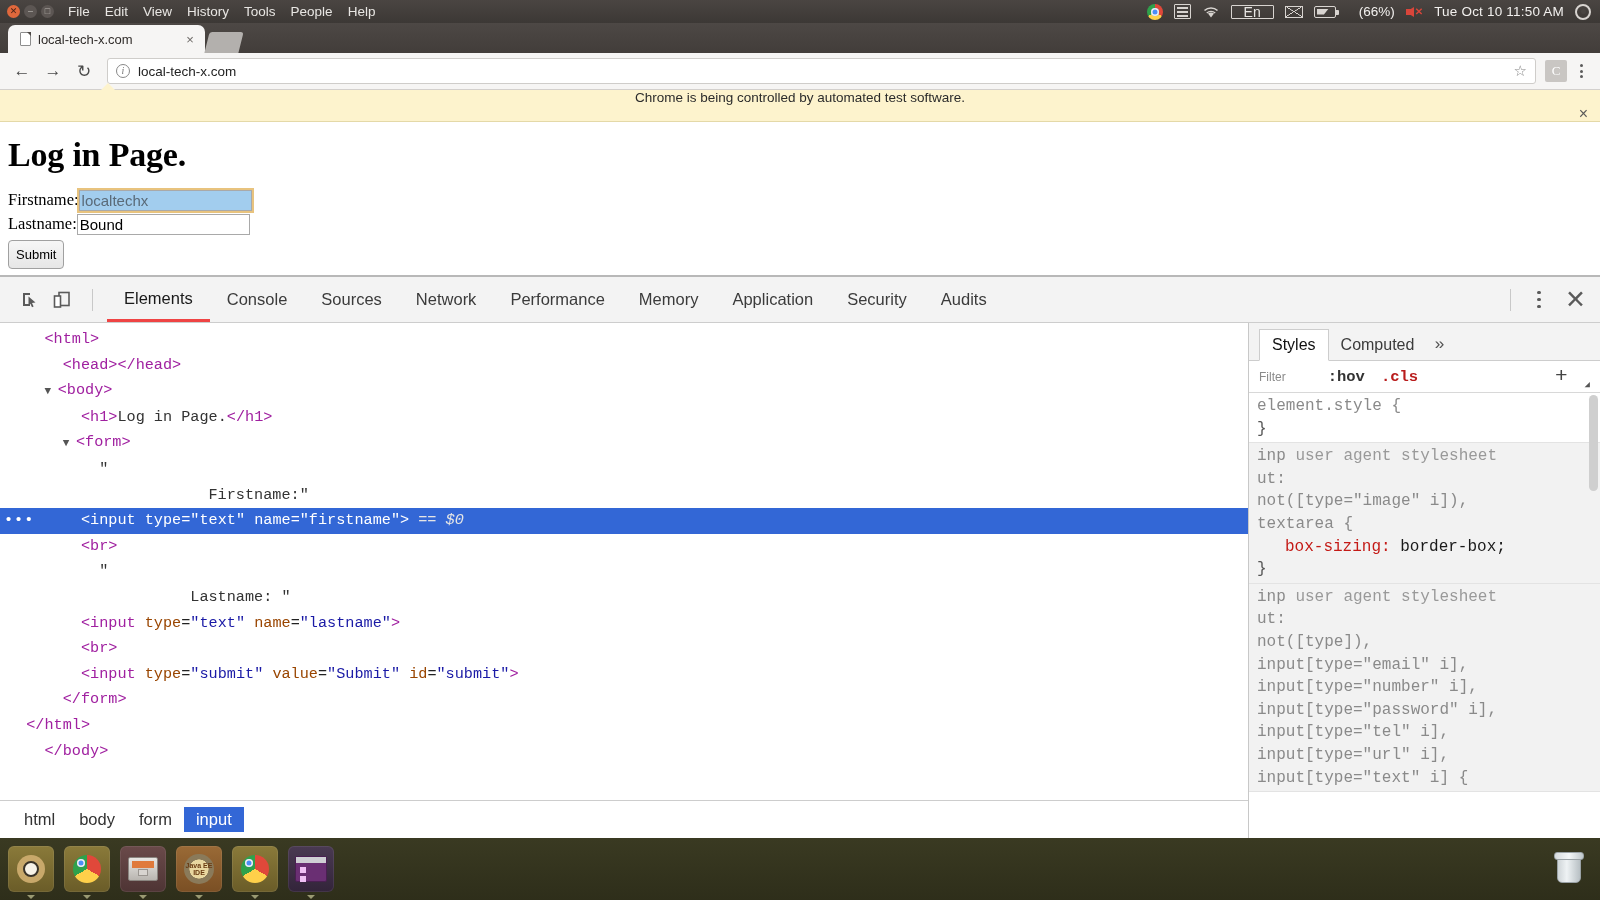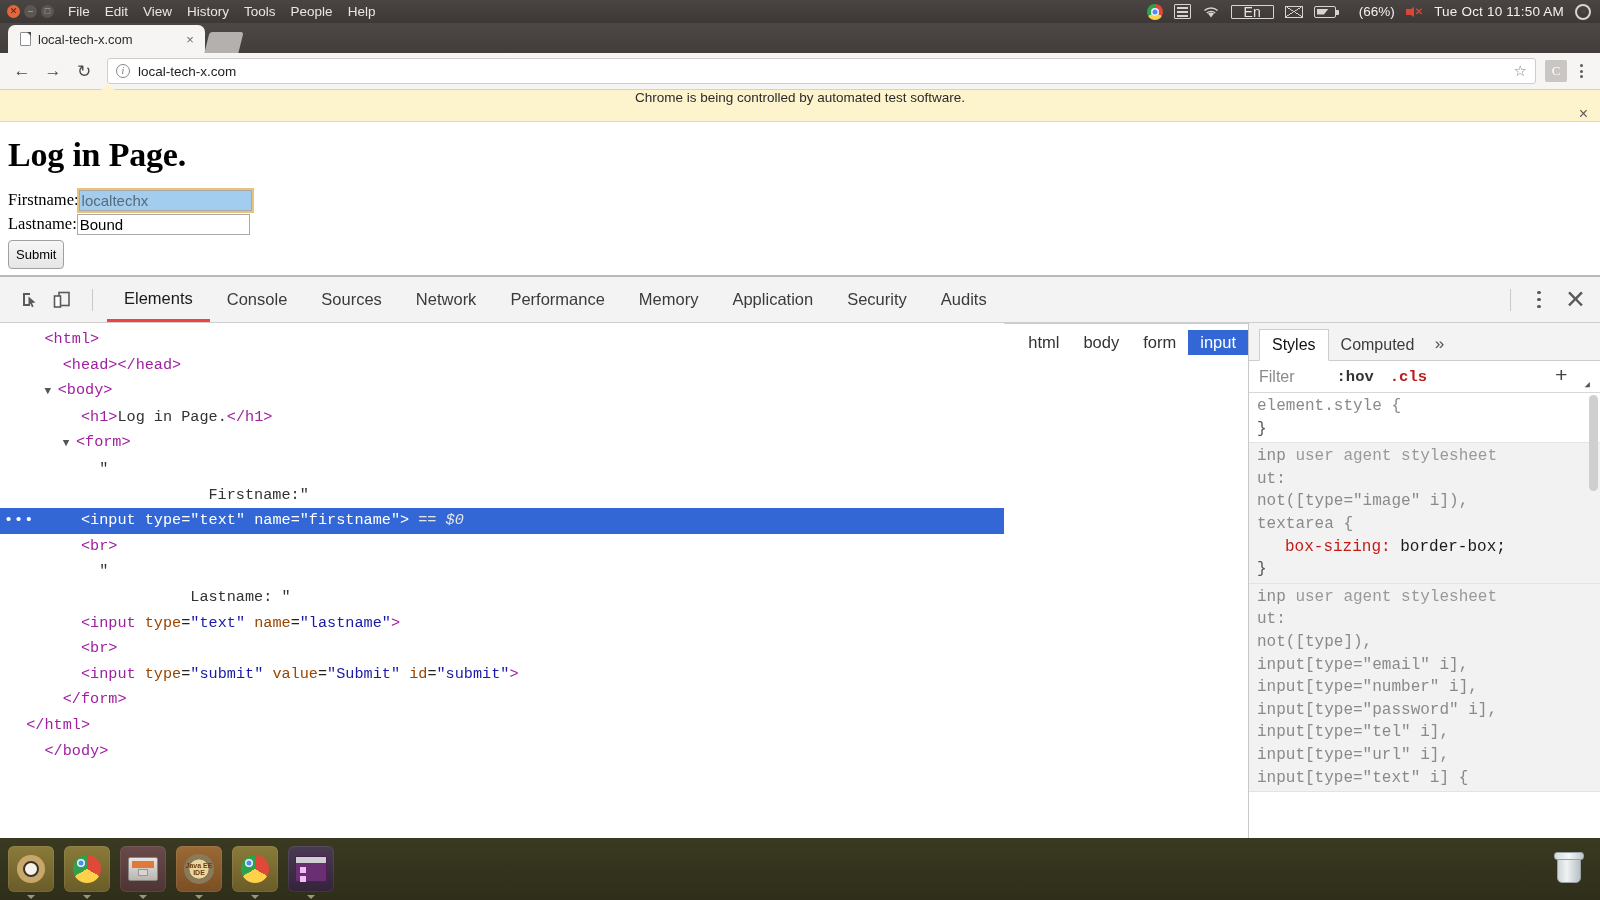--- a/index.html
+++ b/index.html
@@ -120,21 +120,21 @@
   .dt-tabs { display:flex; align-items:center; gap: 0px; height:100%; }
   .dt-tab { padding: 0 17px; height: 100%; display:flex; align-items:center;
      font-size: 16.5px; color: #3b3b3b; }
   .dt-tab.active { color: #1a1a1a; border-bottom: 3px solid #ef4444; font-weight: normal; }
   .dt-right { margin-left: auto; display:flex; align-items:center; padding-right: 14px; }
   .dt-kebab { width: 28px; display:flex; flex-direction:column; align-items:center; gap:3.5px; }
   .dt-kebab i { width:3.5px; height:3.5px; background:#5a5a5a; border-radius:50%; }
   .dt-close { font-size: 25px; color:#5a5a5a; margin-left: 12px; line-height: 1; font-weight: 300; }
 
   .dt-body { flex:1; display:flex; min-height: 0; }
-  .dom-panel { width: 1249px; position: relative; display:flex; flex-direction:row;
+  .dom-panel { width: 1249px; position: relative; display:flex; flex-direction:column;
      border-right: 1px solid #c8c8c8; }
   .dom-tree { flex:1; overflow:hidden; font-family:"Liberation Mono", monospace;
      font-size: 15.2px; line-height: 25.6px; padding-top: 4px; color:#222; }
   .dnode { white-space: pre; padding-left: 8px; }
   .dnode.selected { background:#3367d6; color:#fff; position: relative; }
   .dnode.selected .tagname, .dnode.selected .attrname,
   .dnode.selected .attrval, .dnode.selected .punct,
   .dnode.selected .eq { color:#fff; }
   .dnode.selected .dollar { color:#e5e5e5; }
   .ellipsis-btn { position:absolute; left: 4px; top: 0; color:#fff; letter-spacing:1px; }
@@ -156,21 +156,21 @@
      font-family:"Liberation Mono", monospace; position: relative; }
   .styles-tabs { height: 38px; display:flex; align-items:flex-end; padding-left: 10px;
      border-bottom: 1px solid #cdcdcd; background:#f3f3f3; }
   .st-tab { padding: 6px 12px; font-size: 16px; color:#3b3b3b;
      font-family:"Liberation Sans", sans-serif; }
   .st-tab.active { background:#fff; border: 1px solid #cdcdcd; border-bottom: 1px solid #fff;
      margin-bottom:-1px; color:#111; }
   .st-more { font-size: 17px; color:#555; padding: 6px 8px; }
   .filter-row { height: 32px; display:flex; align-items:center; padding: 0 10px;
      border-bottom: 1px solid #d8d8d8; background:#fff; gap: 16px; }
-  .filter-lbl { font-size: 16px; color:#8a8a8a; font-family:"Liberation Sans", sans-serif; }
+  .filter-lbl { font-size: 12px; color:#8a8a8a; font-family:"Liberation Sans", sans-serif; }
   .hov { font-size: 15.5px; color:#333; font-weight:bold; margin-left: 26px; }
   .cls { font-size: 15.5px; color:#b91c1c; font-weight:bold; }
   .plus { font-size: 21px; color:#444; margin-left: auto; line-height: 1; }
   .plus-caret { font-size: 9px; color:#555; align-self: flex-end; margin-left:1px; margin-bottom:2px;}
   .style-rules { flex:1; overflow:hidden; font-size: 16px; line-height: 22.6px; }
   .rule { padding: 2px 0 2px 8px; }
   .rule.elementstyle { background:#fff; color:#7a7a7a; border-bottom:1px solid #e3e3e3; }
   .rule.ua { background:#f2f2f2; color:#8a8a8a; border-bottom:1px solid #e3e3e3; }
   .selector-line { color:#8a8a8a; }
   .ua-label { color:#999; }

